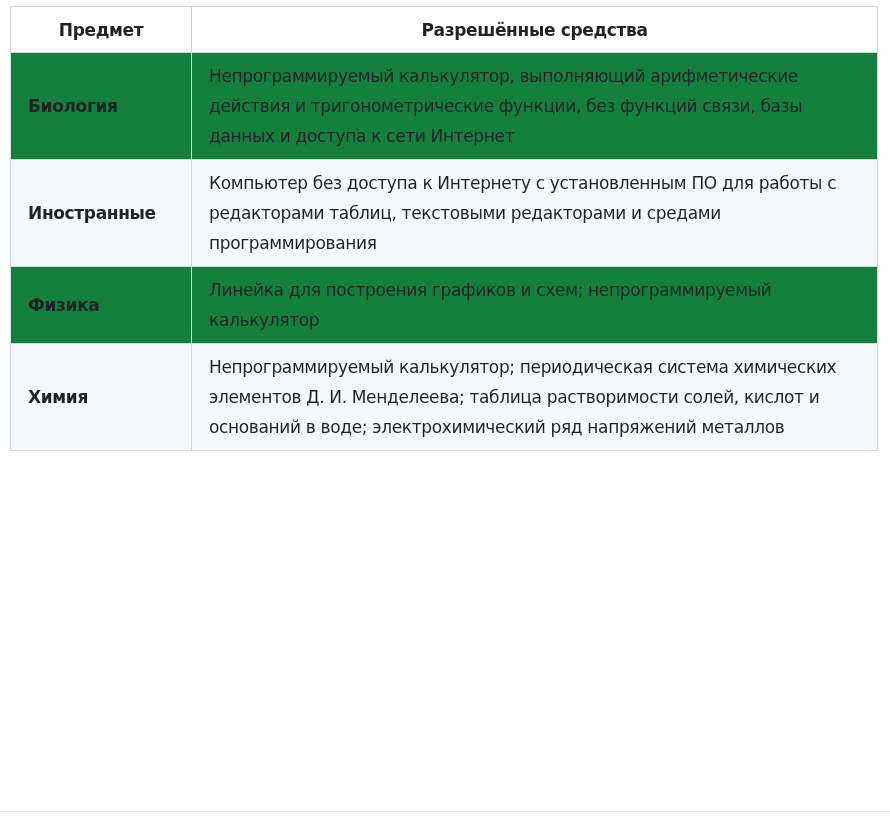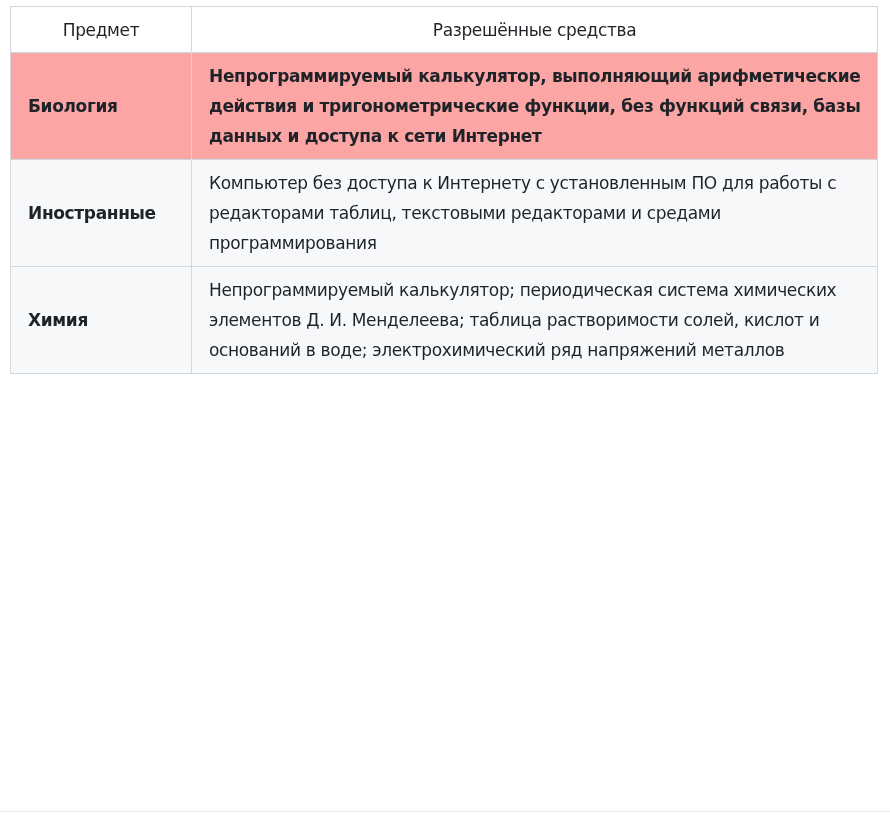--- a/index.html
+++ b/index.html
@@ -40,39 +40,38 @@
     font-size: 17px;
     line-height: 30px;
     letter-spacing: -0.35px;
   }
   table.tools th,
   table.tools td {
     border: 1px solid #d1d9e0;
     vertical-align: middle;
   }
   table.tools th {
-    font-weight: normal;
+    font-weight: bold;
     text-align: center;
     height: 45px;
     padding: 0 16px;
     background: #ffffff;
   }
   table.tools td {
     padding: 8px 16px 8px 17px;
   }
   table.tools td.subject {
     width: 147px;
     font-weight: bold;
   }
   table.tools tr.striped td {
     background: #f6f8fa;
   }
   table.tools tr.plain td {
-    background: #fca5a5;
-    font-weight: bold;
+    background: #15803d;
   }
 </style>
 </head>
 <body>
 
 <div class="viewport">
   <table class="tools">
     <thead>
       <tr>
         <th>Предмет</th>
@@ -81,20 +80,24 @@
     </thead>
     <tbody>
       <tr class="plain">
         <td class="subject">Биология</td>
         <td>Непрограммируемый калькулятор, выполняющий арифметические действия и тригонометрические функции, без функций связи, базы данных и доступа к сети Интернет</td>
       </tr>
       <tr class="striped">
         <td class="subject">Иностранные</td>
         <td>Компьютер без доступа к Интернету с установленным ПО для работы с редакторами таблиц, текстовыми редакторами и средами программирования</td>
       </tr>
+      <tr class="plain">
+        <td class="subject">Физика</td>
+        <td>Линейка для построения графиков и схем; непрограммируемый калькулятор</td>
+      </tr>
       <tr class="striped">
         <td class="subject">Химия</td>
         <td>Непрограммируемый калькулятор; периодическая система химических элементов Д. И. Менделеева; таблица растворимости солей, кислот и оснований в воде; электрохимический ряд напряжений металлов</td>
       </tr>
     </tbody>
   </table>
 </div>
 <div class="bottom-rule"></div>
 
 </body></html>

